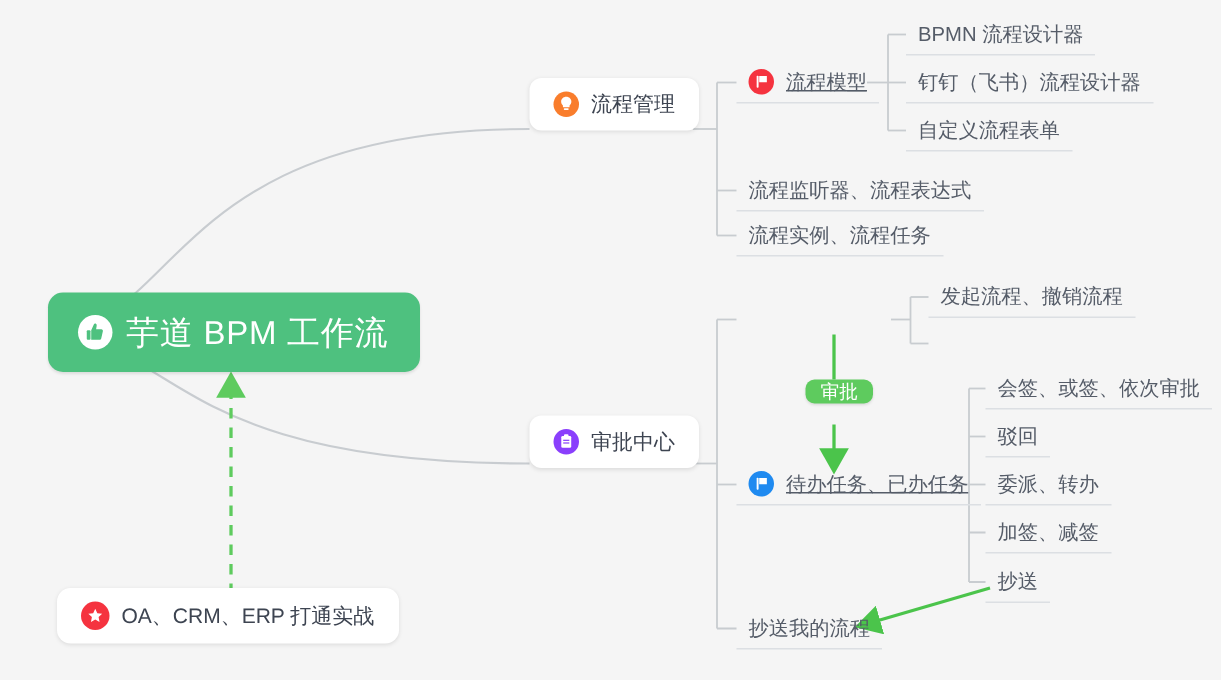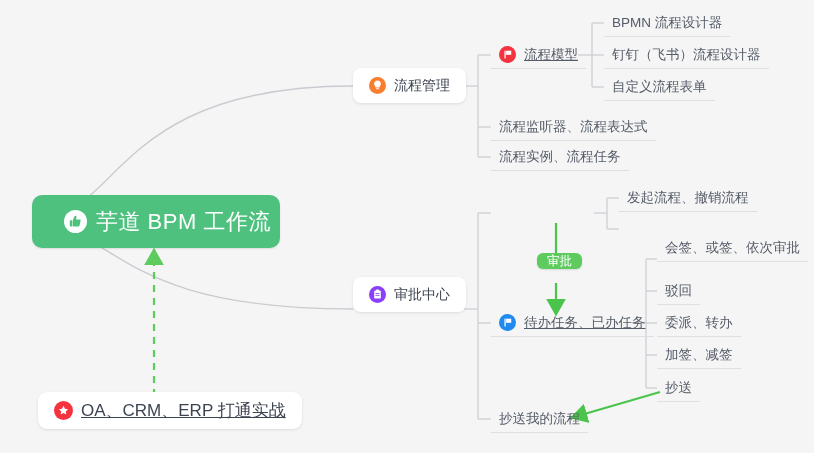--- a/index.html
+++ b/index.html
@@ -13,21 +13,21 @@
   #canvas{position:absolute;left:0;top:0;width:814px;height:453px;}
   svg.links{position:absolute;left:0;top:0;width:814px;height:453px;pointer-events:none;}
 
   .node{position:absolute;display:flex;align-items:center;box-sizing:border-box;white-space:nowrap;}
 
   
   .root{
     left:32px;top:195px;width:248px;height:53px;
     background:#4ec17f;border-radius:10px;
     color:#ffffff;font-size:22px;
-    padding-left:32px;
+    padding-left:20px;
     box-shadow:0 1px 2px rgba(0,0,0,0.10);
   }
   .root .label{margin-left:9px;letter-spacing:.5px;}
 
   
   .card{
     background:#ffffff;border-radius:8px;
     box-shadow:0 1px 3px rgba(0,0,0,0.10);
     font-size:14px;color:#3d4451;
     padding:0 16px;height:35px;
@@ -130,21 +130,21 @@
     <span class="ico ico-lg ico-white">
       <svg width="23" height="23" viewBox="0 0 24 24">
         <circle cx="12" cy="12" r="11" fill="#ffffff"></circle>
         <path d="M9.2 10.6 L11 6.6 C11.2 6.0 12 5.8 12.5 6.1 C12.9 6.4 13.1 6.9 13 7.4 L12.6 9.9 L16.2 9.9 C17 9.9 17.5 10.6 17.3 11.3 L16.2 16.1 C16.05 16.8 15.5 17.2 14.85 17.2 L9.2 17.2 Z" fill="#4ec17f"></path>
         <rect x="6.1" y="10.6" width="2.6" height="6.6" rx="0.7" fill="#4ec17f"></rect>
       </svg>
     </span>
     <span class="label">芋道 BPM 工作流</span>
   </div>
 
-  <div class="node card" style="left:353px;top:68px;">
+  <div class="node card" style="left:353px;top:52px;">
     <span class="ico ico-orange">
       <svg width="17" height="17" viewBox="0 0 20 20">
         <path d="M10 4.2 C7.6 4.2 6 5.9 6 8.0 C6 9.4 6.8 10.3 7.4 11.0 L7.4 12.3 L12.6 12.3 L12.6 11.0 C13.2 10.3 14 9.4 14 8.0 C14 5.9 12.4 4.2 10 4.2 Z" fill="#ffffff"></path>
         <rect x="8.1" y="13.2" width="3.8" height="1.3" rx="0.6" fill="#ffffff"></rect>
       </svg>
     </span>
     <span class="label">流程管理</span>
   </div>
 
   <div class="node plain withicon" style="left:491px;top:41px;">
@@ -198,41 +198,41 @@
   <div class="node plain withicon" style="left:491px;top:309px;">
     <span class="ico ico-blue">
       <svg width="17" height="17" viewBox="0 0 20 20">
         <rect x="6.4" y="5.3" width="1.5" height="9.4" rx="0.6" fill="#ffffff"></rect>
         <path d="M8.4 5.5 L14.4 5.5 L14.4 10.4 L8.4 10.4 Z" fill="#ffffff"></path>
       </svg>
     </span>
     <span class="label">待办任务、已办任务</span>
   </div>
 
-  <div class="node plain" style="left:657px;top:234px;">
+  <div class="node plain" style="left:657px;top:245px;">
     <span class="label">会签、或签、依次审批</span>
   </div>
   <div class="node plain" style="left:657px;top:277px;">
     <span class="label">驳回</span>
   </div>
   <div class="node plain" style="left:657px;top:309px;">
     <span class="label">委派、转办</span>
   </div>
   <div class="node plain" style="left:657px;top:341px;">
     <span class="label">加签、减签</span>
   </div>
   <div class="node plain" style="left:657px;top:374px;">
     <span class="label">抄送</span>
   </div>
 
   <div class="node plain" style="left:491px;top:405px;">
     <span class="label">抄送我的流程</span>
   </div>
 
-  <div class="node card" style="left:38px;top:392px;height:37px;border-radius:9px;font-size:17px;text-decoration:underline;">
+  <div class="node card" style="left:38px;top:392px;height:37px;border-radius:9px;font-size:14px;">
     <span class="ico ico-redstar" style="width:19px;height:19px;">
       <svg width="19" height="19" viewBox="0 0 20 20">
         <path d="M10 5.1 L11.45 8.25 L14.85 8.65 L12.35 10.95 L13.0 14.3 L10 12.65 L7.0 14.3 L7.65 10.95 L5.15 8.65 L8.55 8.25 Z" fill="#ffffff"></path>
       </svg>
     </span>
     <span class="label">OA、CRM、ERP 打通实战</span>
   </div>
 
 </div>
 

